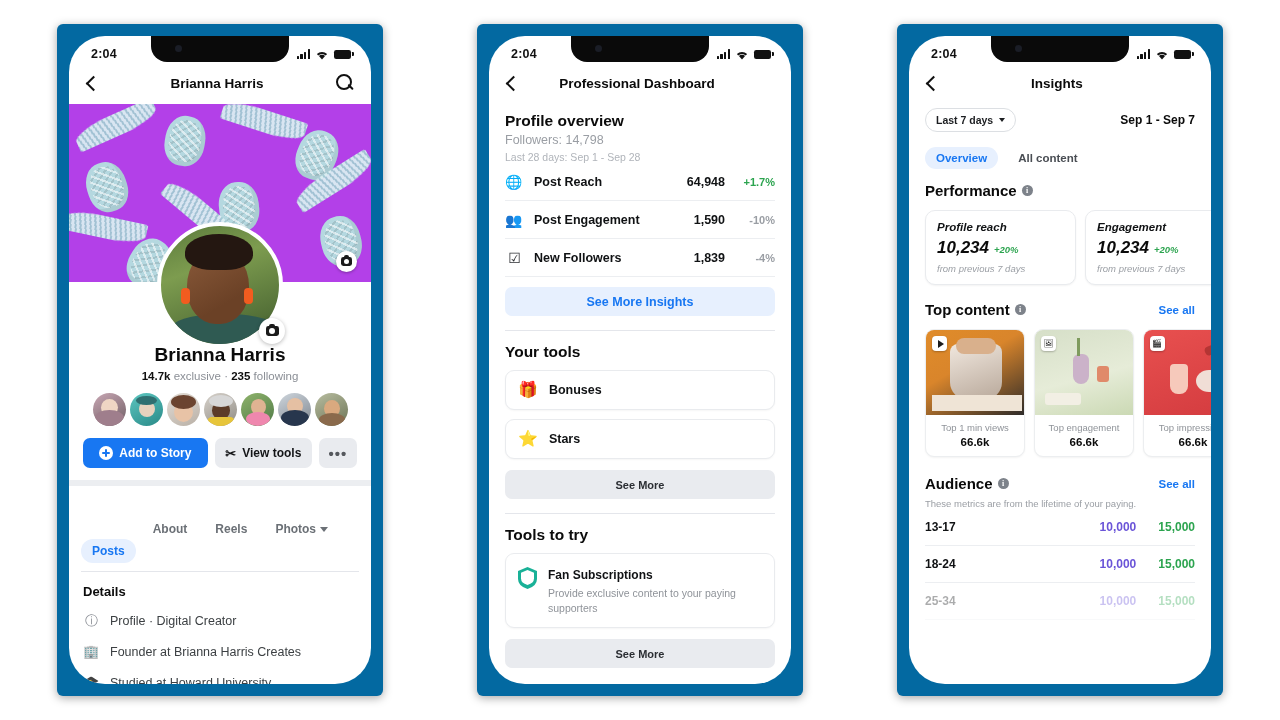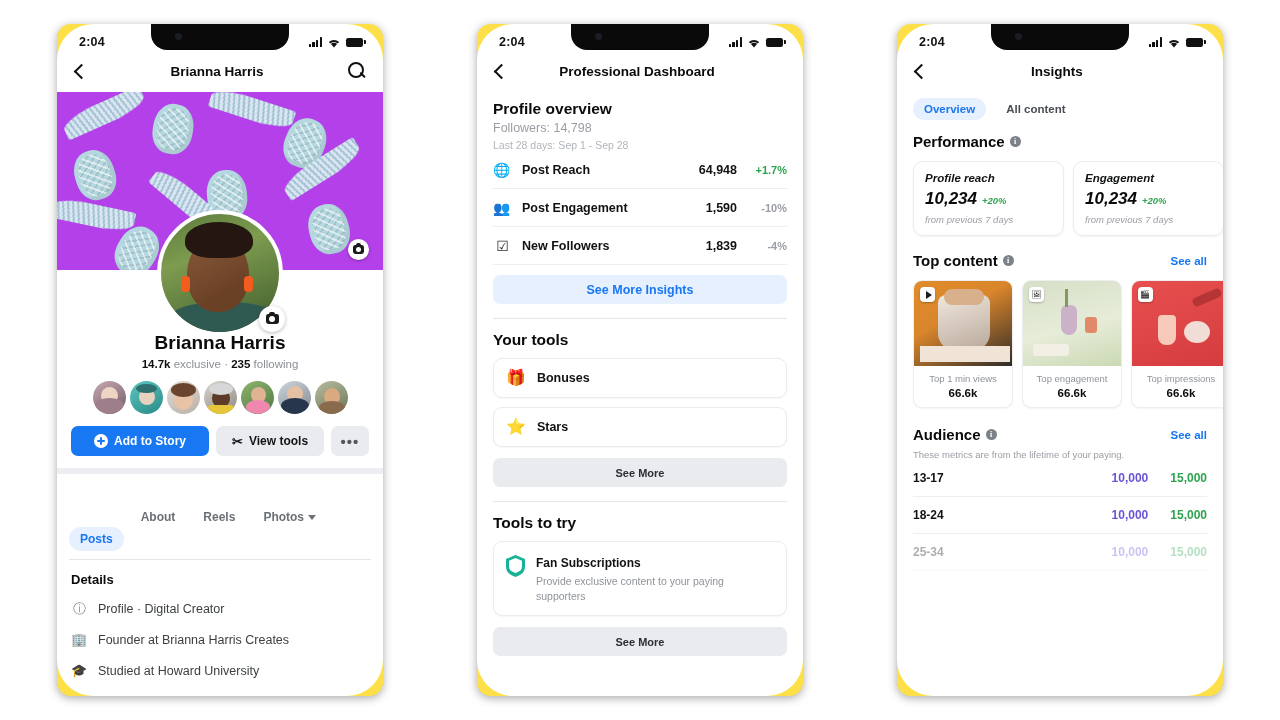--- a/index.html
+++ b/index.html
@@ -7,23 +7,24 @@
     width: 1280px; height: 720px;
     background: #ffffff;
     font-family: "Liberation Sans", sans-serif;
     overflow: hidden;
   }
   .stage { position: relative; width: 1280px; height: 720px; }
 
   
   .phone {
     position: absolute;
-    background: #fde047;
-    border-radius: 14px;
+    background: #0369a1;
+    border-radius: 6px;
     box-shadow: 0 2px 10px rgba(0,0,0,.35);
+    padding: 12px;
   }
   .phone.p1 { left: 57px;  top: 24px; width: 326px; height: 672px; }
   .phone.p2 { left: 477px; top: 24px; width: 326px; height: 672px; }
   .phone.p3 { left: 897px; top: 24px; width: 326px; height: 672px; }
 
   .screen {
     position: relative;
     width: 100%; height: 100%;
     background: #ffffff;
     border-radius: 36px;
@@ -258,21 +259,21 @@
   
   .row-between { display:flex; align-items:center; justify-content:space-between; }
   .pill {
     display:inline-flex; align-items:center; gap:6px;
     border:1px solid #dcdfe3; border-radius: 14px;
     padding: 5px 10px; font-size: 10.5px; font-weight: bold; color:#1c1e21;
     background:#fff;
   }
   .caret-d { border-left:3.6px solid transparent; border-right:3.6px solid transparent; border-top:4.6px solid #1c1e21; }
   .date-range { font-size: 12px; font-weight: bold; color:#0b0b0b; }
-  .seg { display:flex; gap: 9px; margin-top: 6px; align-items:center; }
+  .seg { display:flex; gap: 9px; margin-top: 15px; align-items:center; }
   .seg-item { font-size: 11.5px; font-weight: bold; color:#4a4e54; padding: 5px 11px; border-radius: 13px; }
   .seg-item.on { background:#e7f0fe; color:#1877f2; }
   .h2 { font-size: 15px; font-weight: bold; color:#0b0b0b; display:flex; align-items:center; gap:5px; }
   .info-i {
     width: 11px; height: 11px; border-radius: 50%; background:#7d828a; color:#fff;
     font-size: 8px; font-weight:bold; display:inline-flex; align-items:center; justify-content:center;
     font-family:"Liberation Serif", serif;
   }
   .see-all { font-size: 11.5px; font-weight: bold; color:#1877f2; }
   .metric-strip { display:flex; gap: 9px; margin-top: 11px; font-style: italic; }
@@ -571,20 +572,27 @@
         </div>
       </div>
 
       <div class="navbar">
         <span class="chev-back"></span>
         <span class="nav-title">Insights</span>
         <span class="nav-spacer"></span>
       </div>
 
       <div class="pad" style="margin-top:4px">
+        <div class="row-between">
+          <span class="pill">
+            <span>Last 7 days</span>
+            <span class="caret-d"></span>
+          </span>
+          <span class="date-range">Sep 1 - Sep 7</span>
+        </div>
         <div class="seg">
           <span class="seg-item on">Overview</span>
           <span class="seg-item">All content</span>
         </div>
       </div>
 
       <div class="pad" style="margin-top:13px">
         <div class="h2">
           <span>Performance</span>
           <span class="info-i">i</span>

